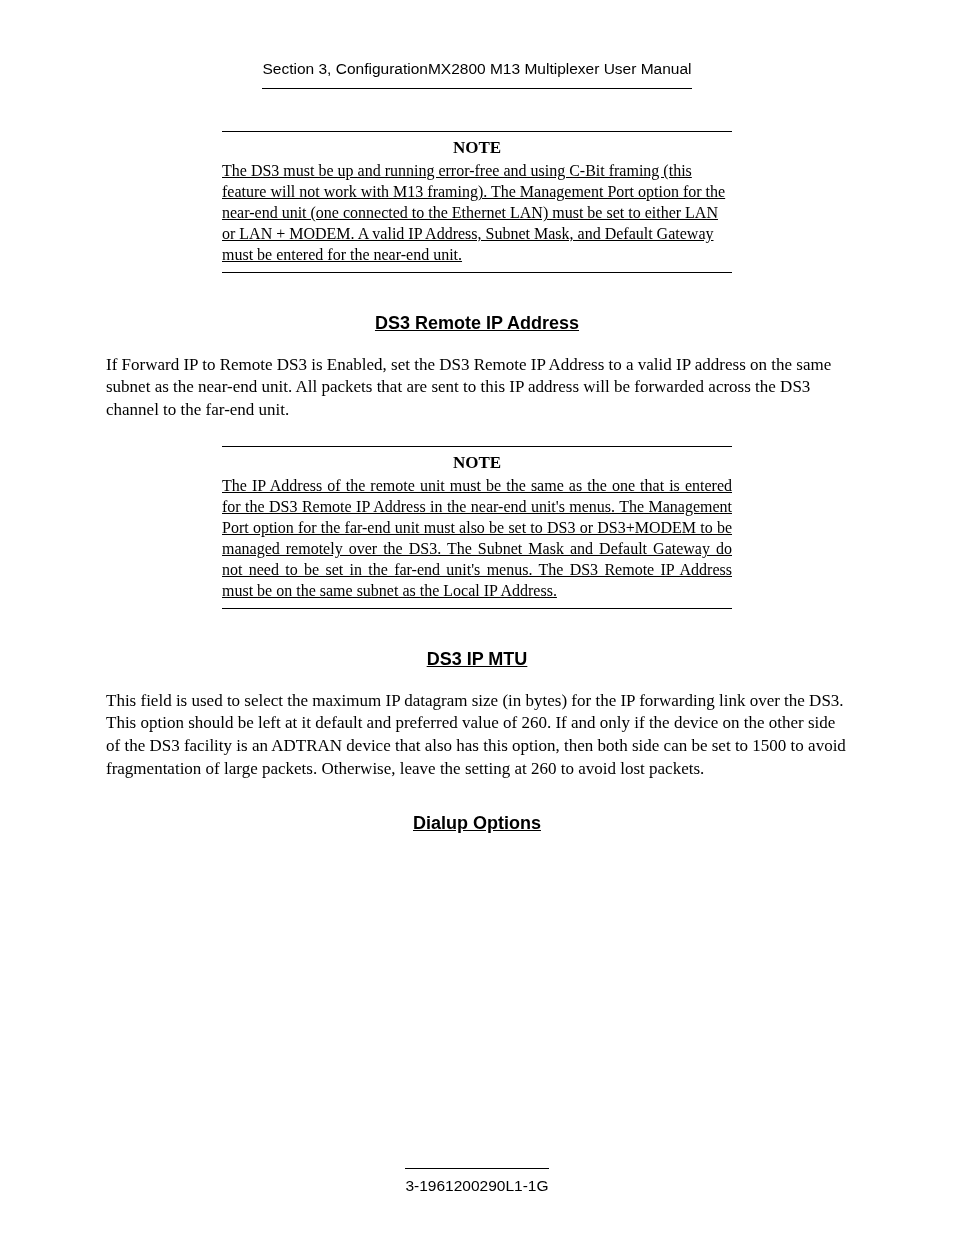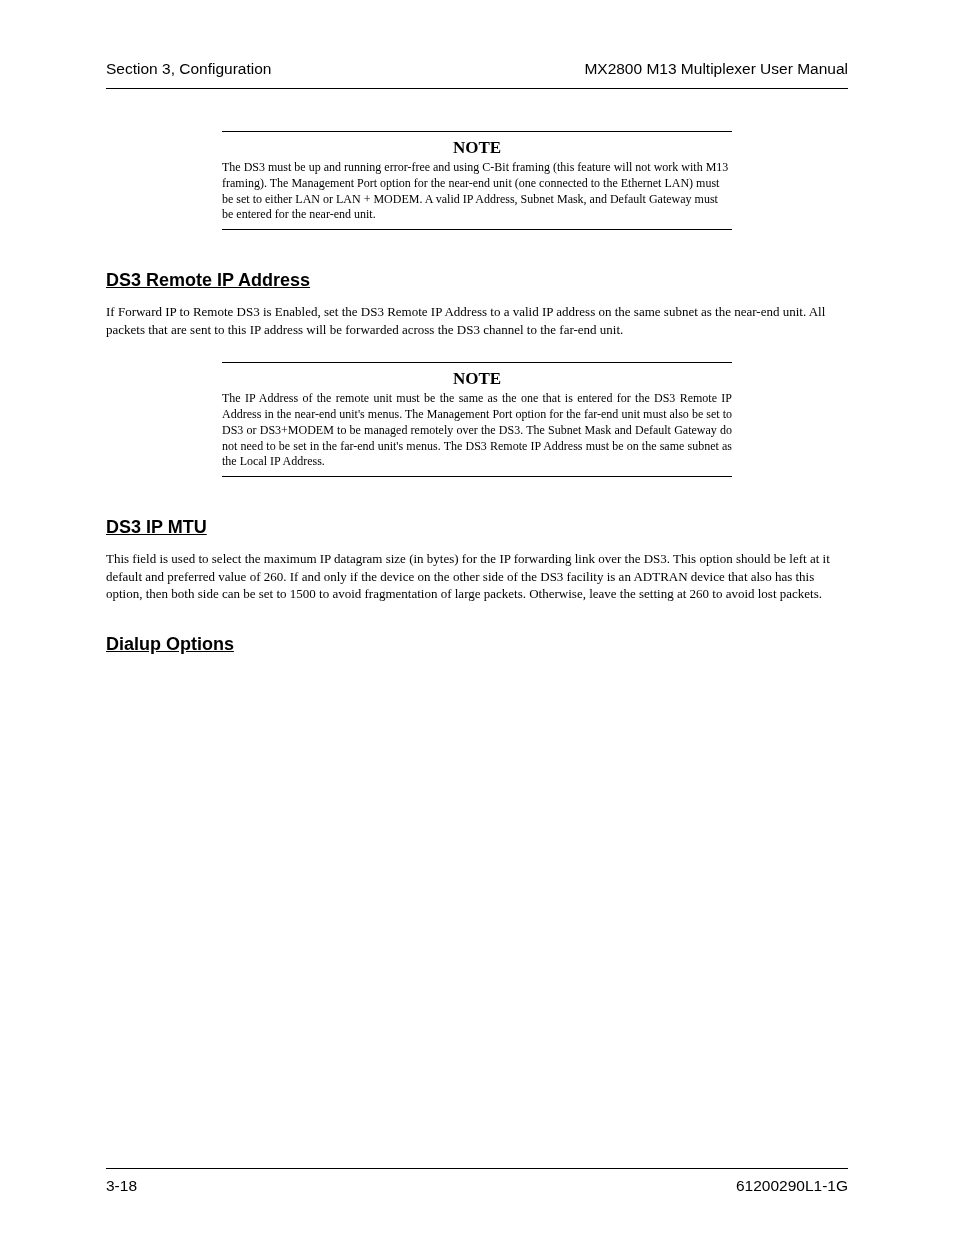--- a/index.html
+++ b/index.html
@@ -10,20 +10,21 @@
     color: #000;
   }
   .page {
     width: 954px;
     height: 1235px;
     box-sizing: border-box;
     padding: 60px 106px 40px 106px;
     position: relative;
     display: flex;
     flex-direction: column;
+    align-items: center;
   }
   .header-row {
     display: flex;
     justify-content: space-between;
     font-size: 15.5px;
     font-family: Arial, Helvetica, sans-serif;
     padding-bottom: 10px;
     border-bottom: 1.5px solid #000;
     margin-bottom: 34px;
   }
@@ -34,35 +35,36 @@
     border-bottom: 1.5px solid #000;
     padding: 4px 0 6px 0;
   }
   .note-title {
     text-align: center;
     font-weight: bold;
     font-size: 17px;
     margin: 2px 0 2px 0;
   }
   .note-body {
-    font-size: 12px;
+    font-size: 16px;
     line-height: 1.32;
     text-align: left;
+    text-decoration: underline;
   }
   h2.section {
     font-family: Arial, Helvetica, sans-serif;
     font-weight: bold;
     font-size: 18px;
     margin: 14px 0 8px 0;
     text-decoration: underline;
   }
   p.body {
-    font-size: 13px;
+    font-size: 17px;
     line-height: 1.34;
-    margin: 4px 0 18px 0;
+    margin: 12px 0 18px 0;
   }
   a.xref {
     color: #0b4ea2;
     font-weight: bold;
     text-decoration: none;
   }
   .footer-row {
     margin-top: auto;
     border-top: 1.5px solid #000;
     padding-top: 8px;
@@ -94,17 +96,17 @@
     <div class="note-title">NOTE</div>
     <div class="note-body" style="text-align:justify;">The IP Address of the remote unit must be the same as the one that is entered for the DS3 Remote IP Address in the near-end unit's menus. The Management Port option for the far-end unit must also be set to DS3 or DS3+MODEM to be managed remotely over the DS3. The Subnet Mask and Default Gateway do not need to be set in the far-end unit's menus. The DS3 Remote IP Address must be on the same subnet as the Local IP Address.</div>
   </div>
 
   <h2 class="section">DS3 IP MTU</h2>
   <p class="body">This field is used to select the maximum IP datagram size (in bytes) for the IP forwarding link over the DS3. This option should be left at it default and preferred value of 260. If and only if the device on the other side of the DS3 facility is an ADTRAN device that also has this option, then both side can be set to 1500 to avoid fragmentation of large packets. Otherwise, leave the setting at 260 to avoid lost packets.</p>
 
   <h2 class="section">Dialup Options</h2>
 
   <div class="footer-row">
-    <span>3-18</span>
+    <span>3-19</span>
     <span>61200290L1-1G</span>
   </div>
 
 </div>
 
 </body></html>

